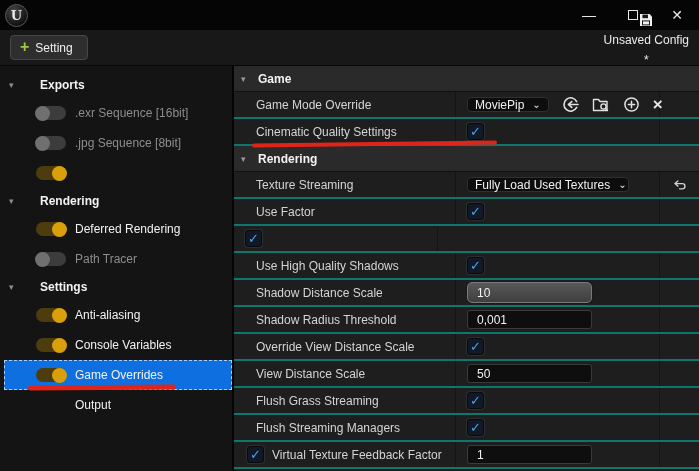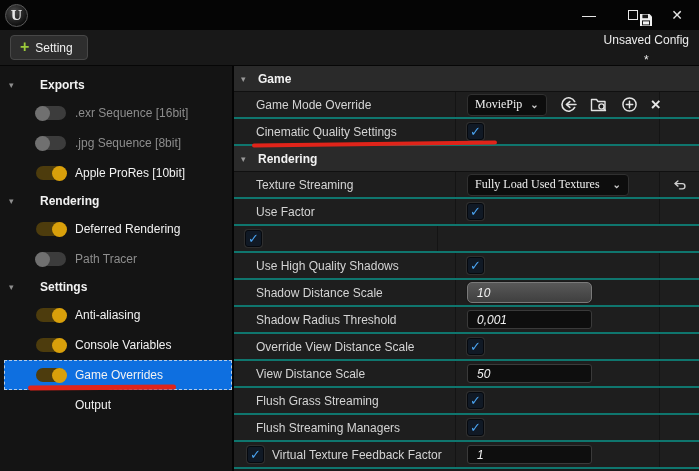--- a/index.html
+++ b/index.html
@@ -78,31 +78,31 @@
 
   .checkbox {
     width: 17px; height: 17px; border-radius: 3px; flex: 0 0 auto;
     background: #101925; border: 1px solid #06090e;
     box-shadow: 0 0 0 1px #2e2e2e;
     display: flex; align-items: center; justify-content: center;
     color: var(--check-blue); font-size: 13px; font-weight: bold;
     font-family: "DejaVu Sans", sans-serif;
   }
   .dropdown {
-    height: 22px; background: #0d0d0d; border: 1px solid #303030; border-radius: 4px;
+    height: 15px; background: #0d0d0d; border: 1px solid #303030; border-radius: 4px;
     display: flex; align-items: center; justify-content: space-between;
-    padding: 0 7px; color: #f0f0f0; font-size: 12px; white-space: nowrap; font-family: Liberation Serif, serif;
+    padding: 0 7px; color: #f0f0f0; font-size: 12px; white-space: nowrap;
   }
   .dropdown .chev { font-size: 10px; color: #d0d0d0; margin-left: 8px; font-weight: bold; }
   .dropdown.asset { width: 90px; }
   .dropdown.wide { width: 162px; }
 
   .txt-input {
     width: 125px; height: 19px; background: #0e0e0e; border: 1px solid #3a3a3a; border-radius: 3px;
-    color: #f2f2f2; font-size: 12px; font-family: inherit; padding: 0 0 0 9px; outline: none; font-style: italic;
+    color: #f2f2f2; font-size: 12px; font-family: inherit; padding: 0 0 0 9px; outline: none;
   }
   .txt-input.light {
     background: linear-gradient(180deg, #585858, #3f3f3f);
     border: 1px solid #7a7a7a; height: 21px; border-radius: 5px;
     box-shadow: 0 0 0 1px #1a1a1a;
   }
 
   .icon-btn { display: flex; align-items: center; justify-content: center; color: #e2e2e2; flex: 0 0 auto; }
   .icon-btn svg { display: block; }
   .x-glyph { font-size: 17px; font-weight: bold; color: #e6e6e6; line-height: 1; }
@@ -163,21 +163,20 @@
         <div class="side-item">
           <div class="toggle off">
             <div class="knob"></div>
           </div>
           <span class="ilabel off-label">.jpg Sequence [8bit]</span>
         </div>
         <div class="side-item">
           <div class="toggle on">
             <div class="knob"></div>
           </div>
-          <span class="ilabel on-label">Apple ProRes [10bit]</span>
         </div>
         <div class="side-header">
           <span class="tri">▾</span>
           <span class="hlabel">Rendering</span>
         </div>
         <div class="side-item">
           <div class="toggle on">
             <div class="knob"></div>
           </div>
           <span class="ilabel on-label">Deferred Rendering</span>

